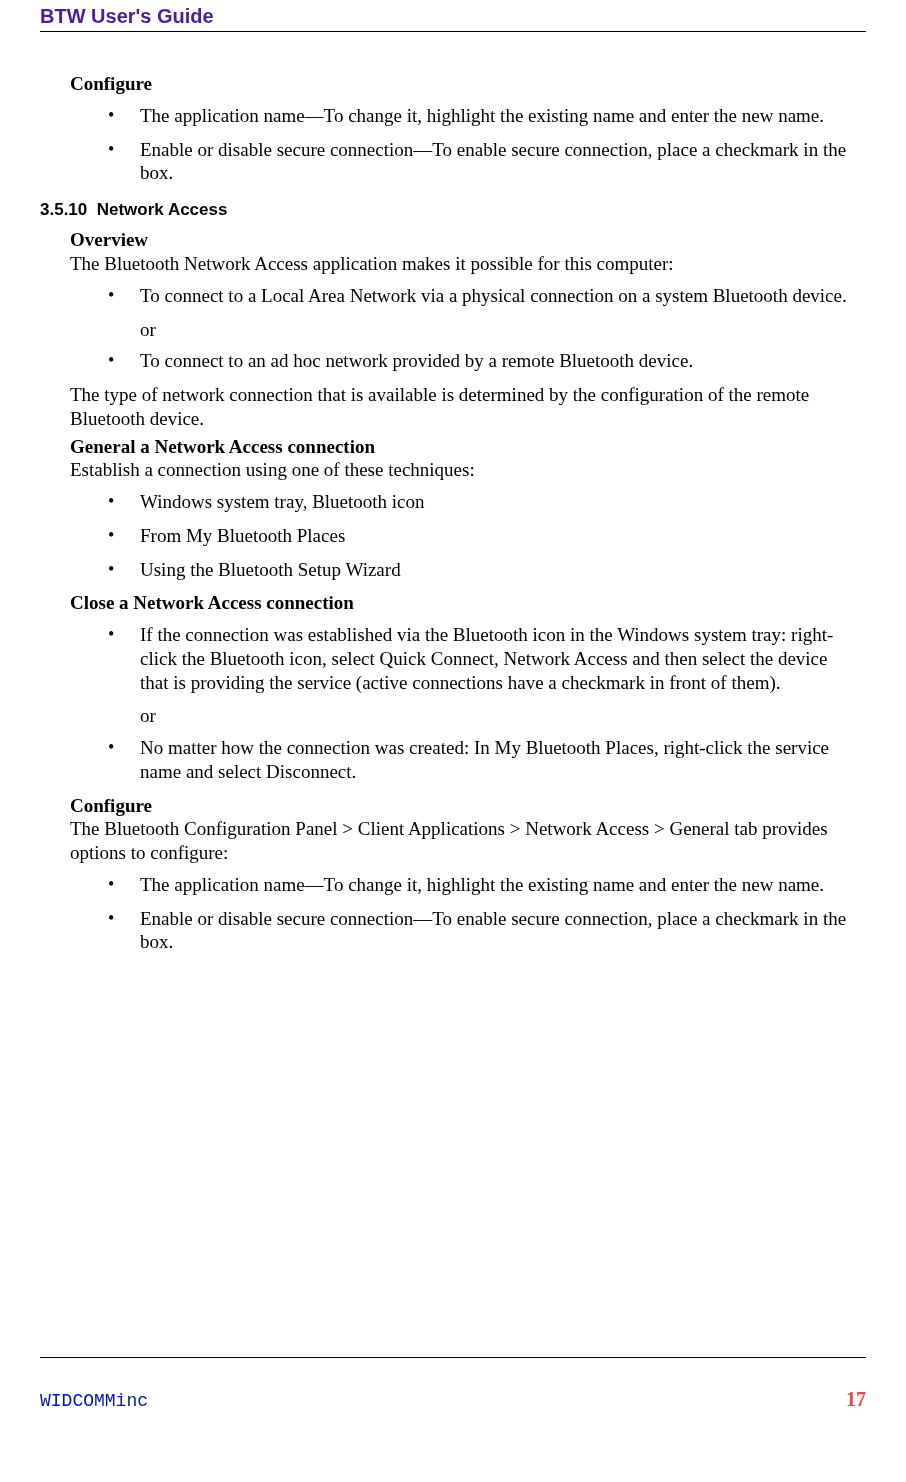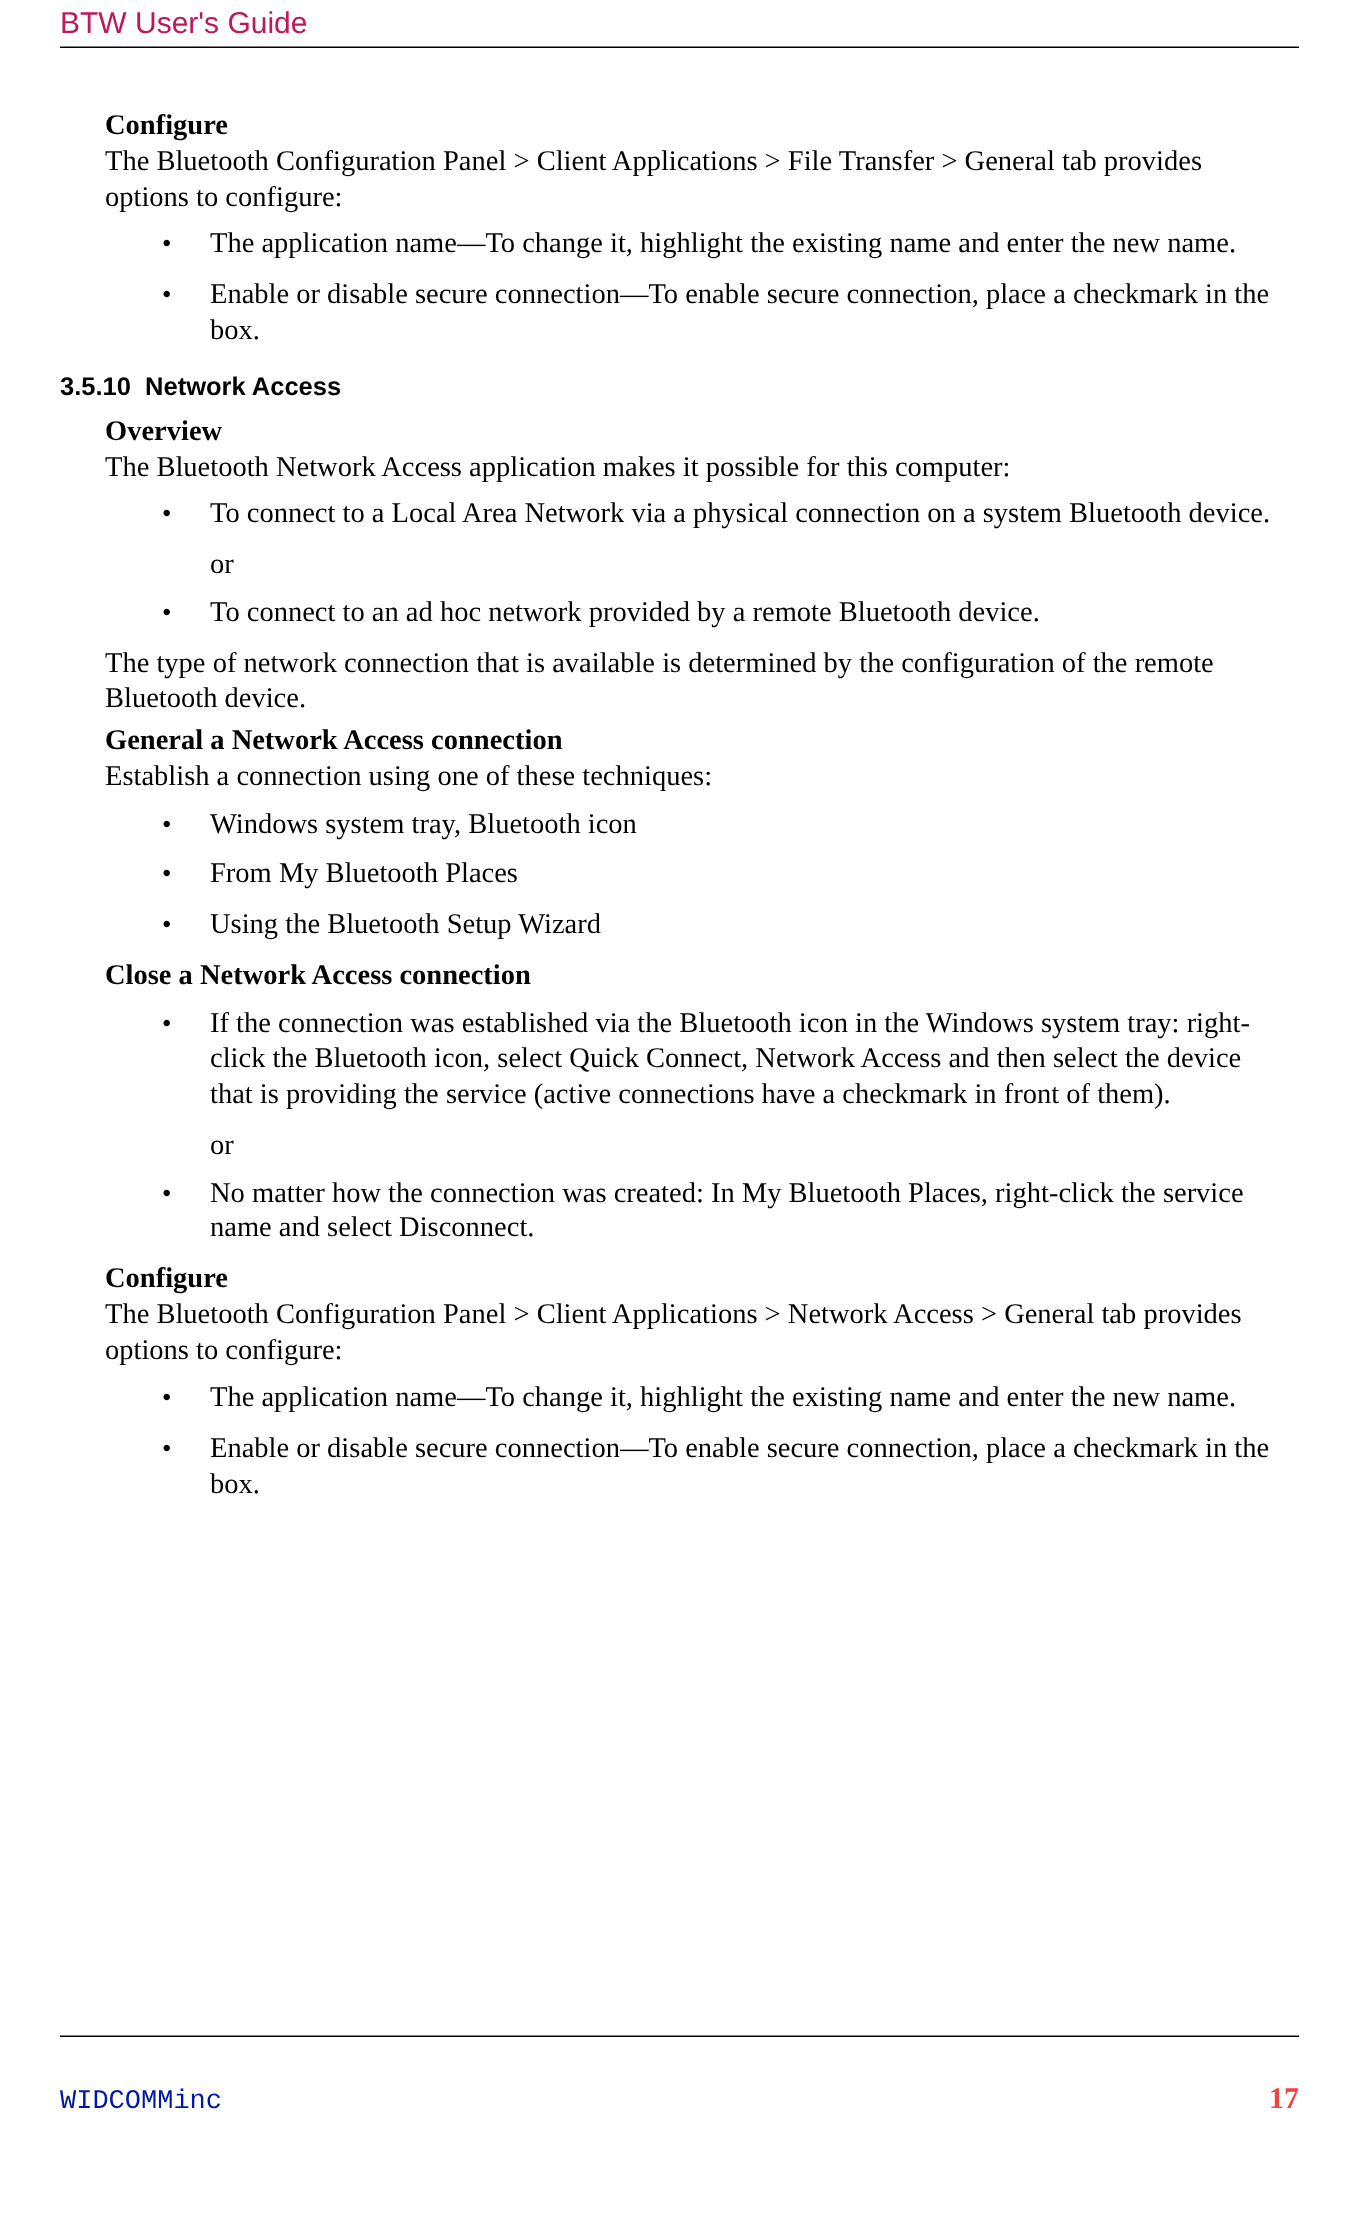--- a/index.html
+++ b/index.html
@@ -11,23 +11,23 @@
     color: #000;
     background: #fff;
     width: 906px;
   }
   .page {
     padding: 0 40px 0 40px;
     min-height: 1420px;
     position: relative;
   }
   .header {
-    color: #be185d;
+    color: #4c1d95;
     font-family: Arial, Helvetica, sans-serif;
-    font-weight: normal;
+    font-weight: bold;
     font-size: 20px;
     padding: 4px 0 0 0;
   }
   .hr-top {
     border: none;
     border-top: 1.5px solid #000;
     margin: 2px 0 10px 0;
   }
   .content {
     padding: 30px 10px 0 30px;
@@ -97,21 +97,20 @@
 <body>
 
 <div class="page">
 
   <div class="header">BTW User's Guide</div>
   <hr class="hr-top">
 
   <div class="content">
 
     <p class="para configure-title">Configure</p>
-    <p class="para">The Bluetooth Configuration Panel &gt; Client Applications &gt; File Transfer &gt; General tab provides options to configure:</p>
     <ul class="bullets">
       <li>The application name—To change it, highlight the existing name and enter the new name.</li>
       <li>Enable or disable secure connection—To enable secure connection, place a checkmark in the box.</li>
     </ul>
 
     <div class="sec-heading">
       <span>3.5.10</span>&nbsp;&nbsp;<span>Network Access</span>
     </div>
 
     <p class="para overview-title">Overview</p>

